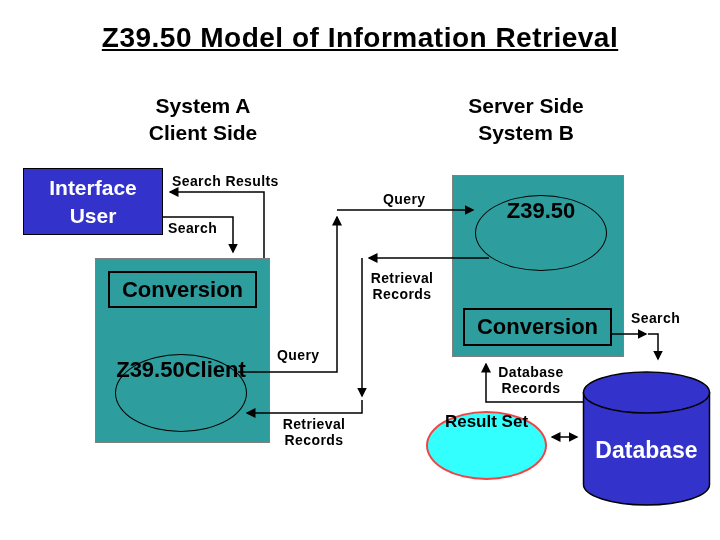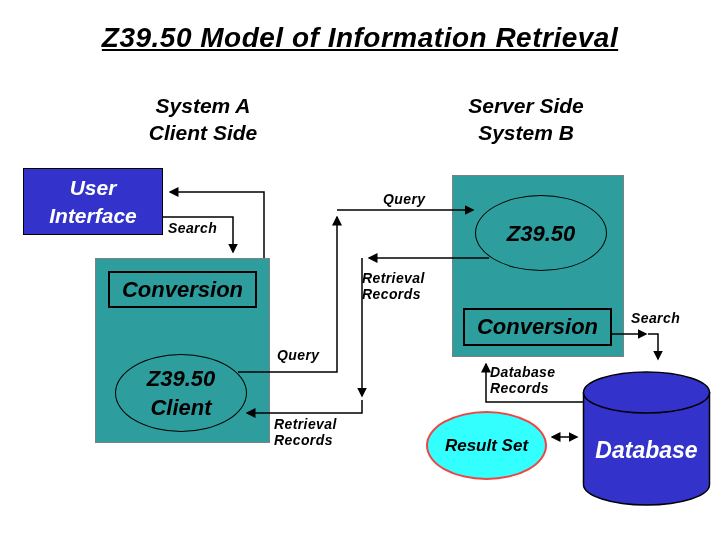--- a/index.html
+++ b/index.html
@@ -1,20 +1,20 @@
 <!DOCTYPE html>
 <html style="--teal: #2E9D9D; --blue: #3333CC; --cyan: #33FFFF; --line: #000000; --group-border: #808080; --text-white: #FFFFFF; --text-black: #000000;"><head>
 <meta charset="utf-8">
 <style>
   html,body{margin:0;padding:0;background:#fff;}
   .stage{
     position:relative;width:720px;height:540px;background:#fff;overflow:hidden;
     font-family:"Liberation Sans",sans-serif;font-weight:bold;color:var(--text-black,#000);
   }
-  .abs{position:absolute;font-style:italic;}
+  .abs{position:absolute;}
   .title{
     left:0;right:0;top:22px;text-align:center;font-size:28px;
     text-decoration:underline;letter-spacing:0.5px;z-index:6;
   }
   .heading{font-size:21px;line-height:27px;text-align:center;z-index:6;}
   .heading-a{left:113px;top:92px;width:180px;}
   .heading-b{left:436px;top:92px;width:180px;}
   .group-box{
     background:var(--teal,#2E9D9D);border:1px solid var(--group-border,#808080);
     box-sizing:border-box;z-index:1;
@@ -28,35 +28,35 @@
     justify-content:center;z-index:3;
   }
   .conversion{
     border:2px solid #000;box-sizing:border-box;font-size:22px;
     display:flex;align-items:center;justify-content:center;z-index:3;background:transparent;
   }
   .conv-client{left:108px;top:271px;width:149px;height:37px;}
   .conv-server{left:463px;top:308px;width:149px;height:38px;}
   .ellipse{
     border:1.5px solid #000;border-radius:50%;box-sizing:border-box;text-align:center;
-    display:flex;flex-direction:column;justify-content:center;z-index:3;
+    display:flex;flex-direction:row;justify-content:center;z-index:3;
     font-size:22px;line-height:29px;background:transparent;
   }
   .client-ellipse{left:115px;top:354px;width:132px;height:78px;}
   .server-ellipse{left:475px;top:195px;width:132px;height:76px;}
   .result-set{
     left:426px;top:411px;width:121px;height:69px;background:var(--cyan,#33FFFF);
     border:2px solid #ef4444;font-size:17px;line-height:18px;z-index:3;
   }
   .db-label{
     left:583px;top:437px;width:127px;text-align:center;color:var(--text-white,#fff);
     font-size:23px;z-index:6;
   }
   .lbl{font-size:14px;line-height:15.5px;letter-spacing:0.4px;z-index:6;white-space:nowrap;}
-  .lbl-center{}
+  .lbl-center{text-align:center;}
   .lbl-search-results{left:172px;top:174px;}
   .lbl-search-ui{left:168px;top:221px;}
   .lbl-query-top{left:383px;top:192px;}
   .lbl-query-client{left:277px;top:348px;}
   .lbl-retr-mid{left:362px;top:271px;width:80px;}
   .lbl-retr-client{left:274px;top:417px;width:80px;}
   .lbl-search-db{left:631px;top:311px;}
   .lbl-db-records{left:490px;top:365px;width:82px;}
   svg.overlay{position:absolute;left:0;top:0;z-index:5;pointer-events:none;}
   .connector{stroke:var(--line,#000);stroke-width:1.5;fill:none;}
@@ -75,22 +75,22 @@
   </div>
   <div class="abs heading heading-b">
     <div>Server Side</div>
     <div>System B</div>
   </div>
 
   <div class="abs group-box client-box"></div>
   <div class="abs group-box server-box"></div>
 
   <div class="abs ui-box">
+    <div>Interface</div>
     <div>User</div>
-    <div>Interface</div>
   </div>
 
   <div class="abs conversion conv-client">Conversion</div>
 
   <div class="abs ellipse client-ellipse">
     <div>Z39.50</div>
     <div>Client</div>
   </div>
 
   <div class="abs ellipse server-ellipse">
@@ -121,20 +121,21 @@
     <path class="connector" d="M 362,258 V 396" marker-end="url(#arr)"></path>
     <path class="connector" d="M 362,400 V 413 H 247" marker-end="url(#arr)"></path>
     <path class="connector" d="M 611,334 H 646" marker-end="url(#arr)"></path>
     <path class="connector" d="M 648,334 H 658 V 359" marker-end="url(#arr)"></path>
     <path class="connector" d="M 583,402 H 486 V 364" marker-end="url(#arr)"></path>
     <path class="connector" d="M 552,437 H 577" marker-start="url(#arr)" marker-end="url(#arr)"></path>
   </svg>
 
   <div class="abs db-label">Database</div>
 
+  <div class="abs lbl lbl-search-results">Search Results</div>
   <div class="abs lbl lbl-search-ui">Search</div>
   <div class="abs lbl lbl-query-top">Query</div>
   <div class="abs lbl lbl-query-client">Query</div>
   <div class="abs lbl lbl-center lbl-retr-mid">
     <div>Retrieval</div>
     <div>Records</div>
   </div>
   <div class="abs lbl lbl-center lbl-retr-client">
     <div>Retrieval</div>
     <div>Records</div>

